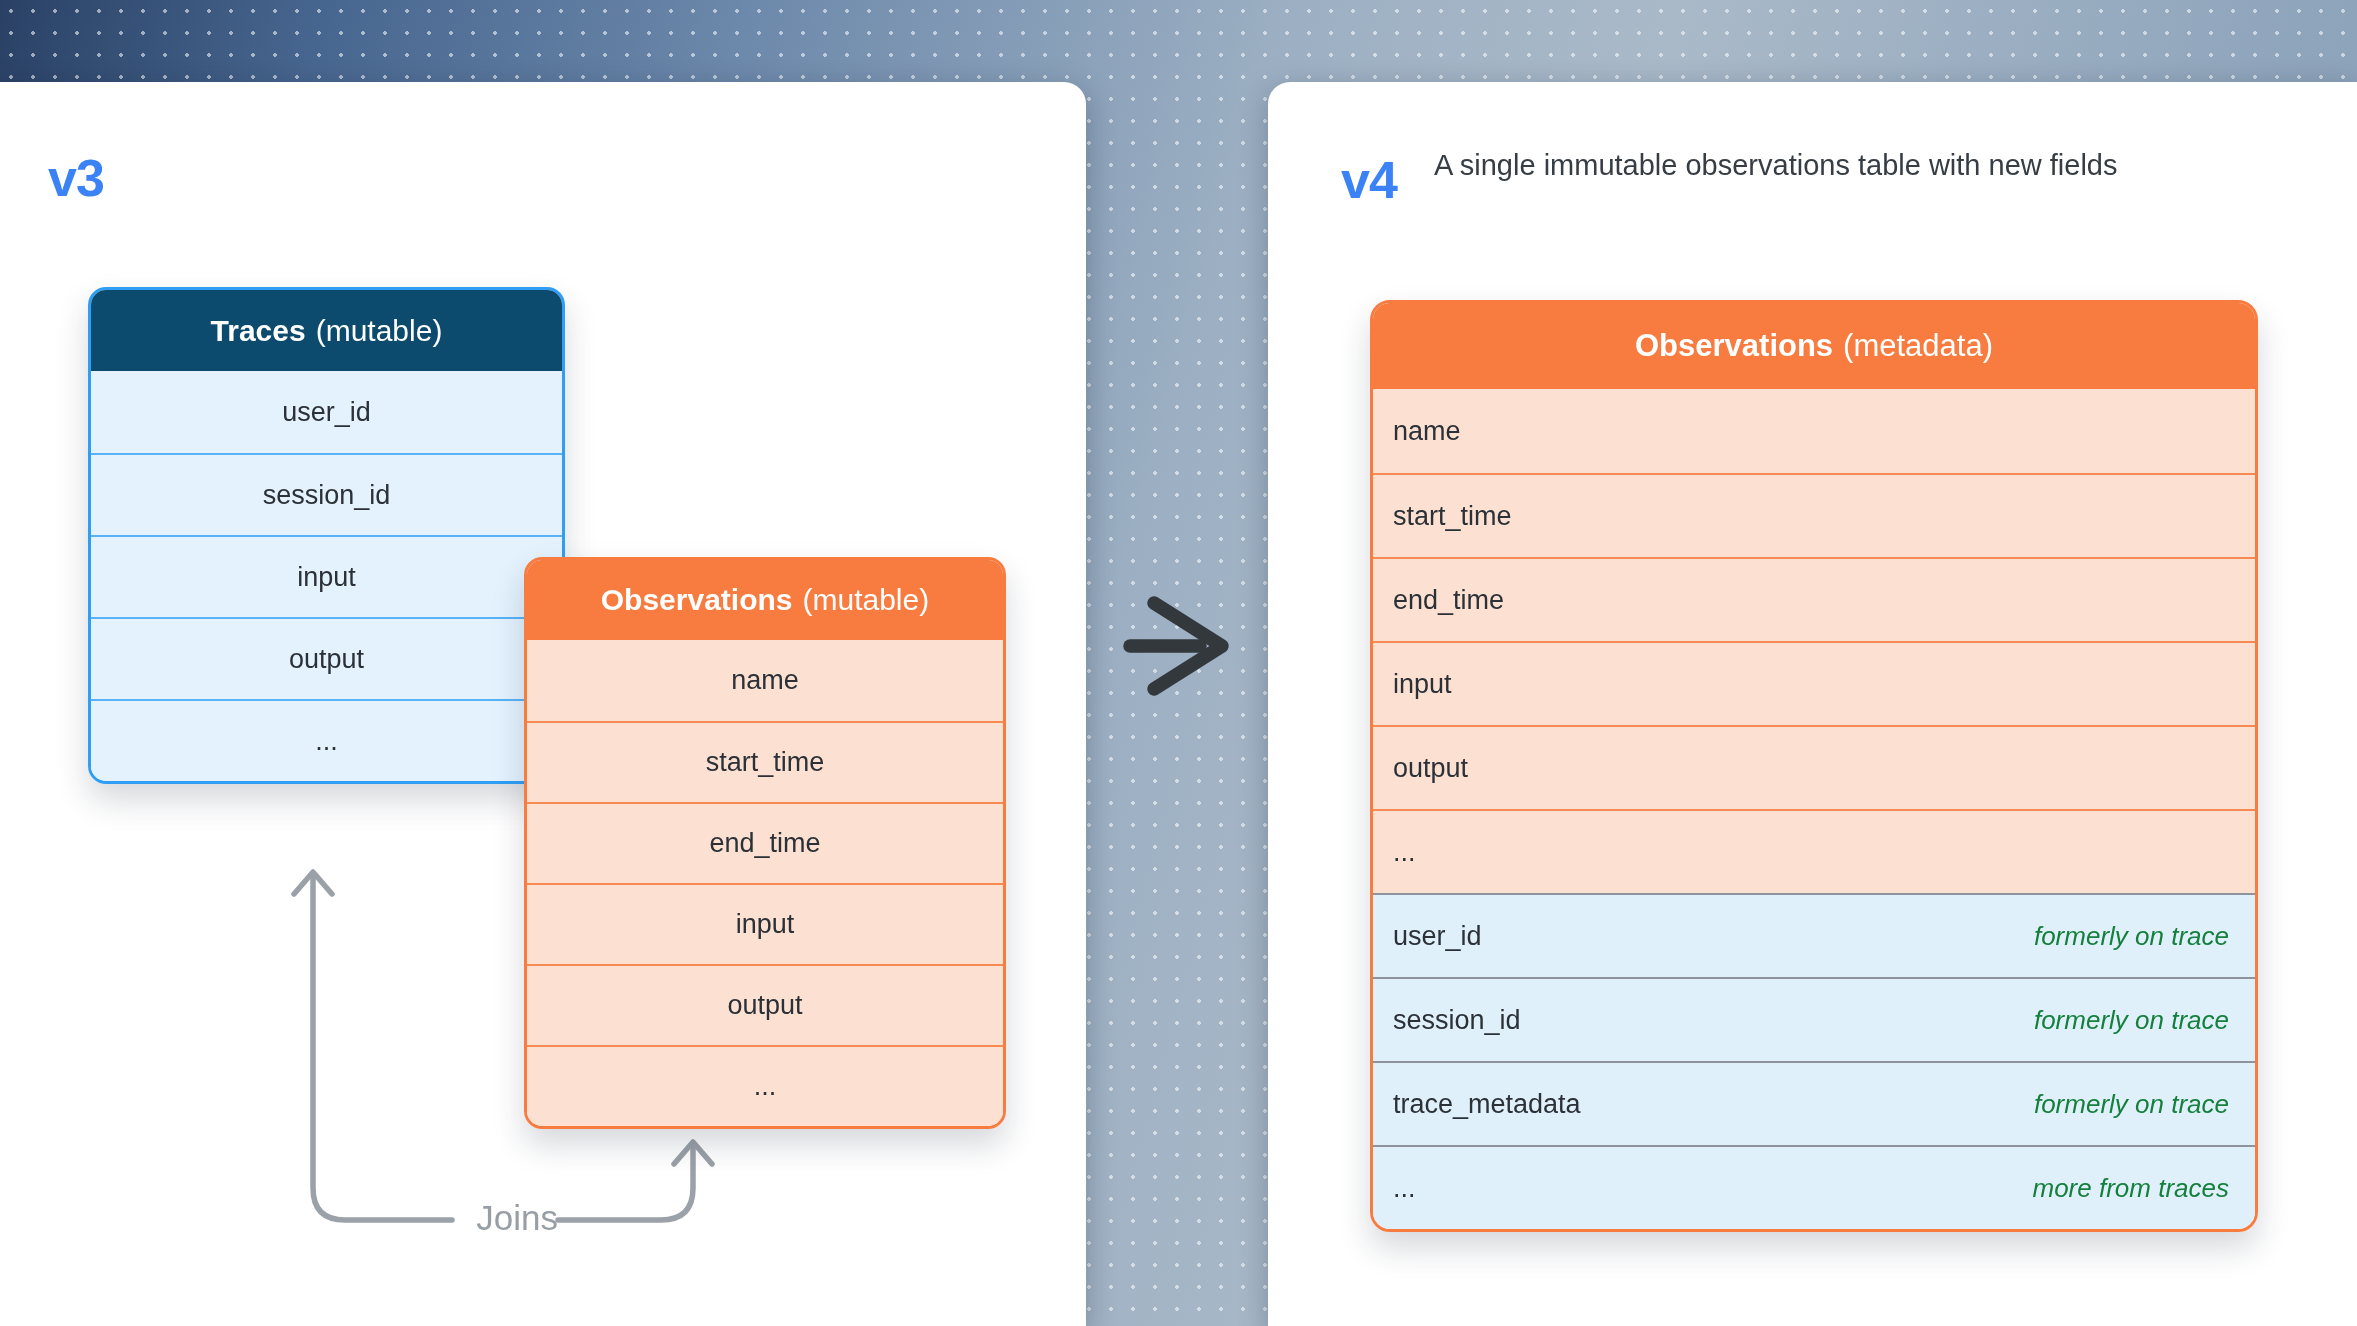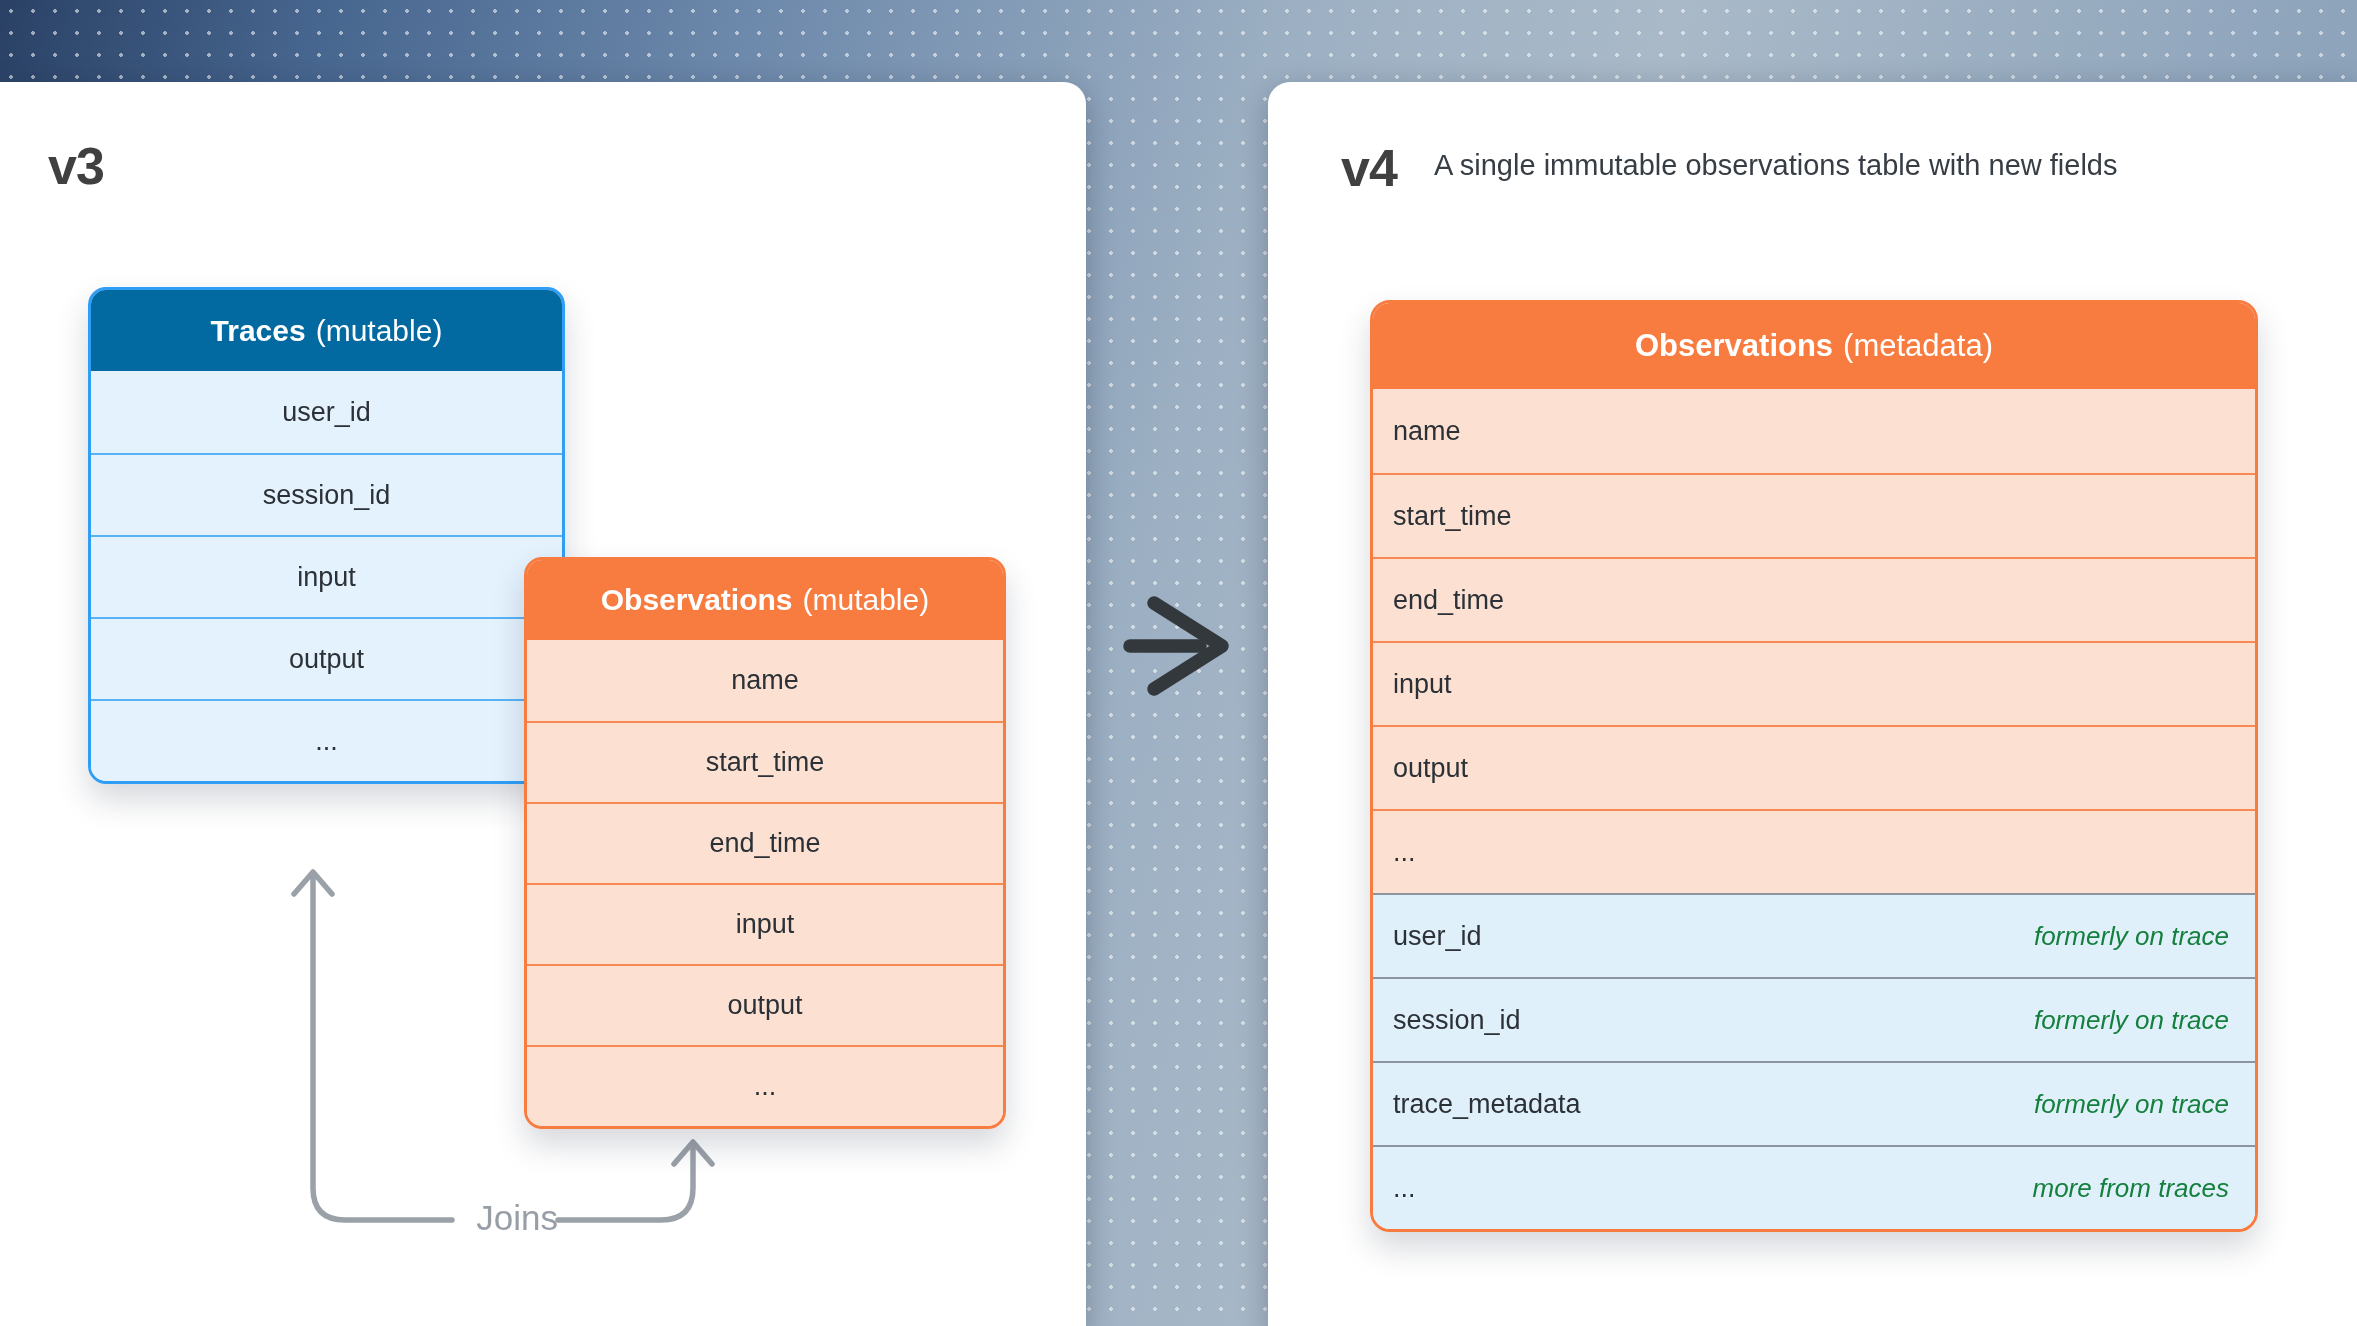--- a/index.html
+++ b/index.html
@@ -16,21 +16,21 @@
 
   .panel {
     position:absolute; top:82px; bottom:-4px; background:#ffffff;
     box-shadow:0 8px 30px rgba(15,23,42,.28);
   }
   .panel.left  { left:0; width:1086px; border-radius:0 22px 0 0; }
   .panel.right { left:1268px; right:0; border-radius:22px 0 0 0; }
 
   .version {
     position:absolute; font-size:52px; line-height:48px; font-weight:700;
-    color:#404040; letter-spacing:-1px;
+    color:#3b82f6; letter-spacing:-1px;margin-top:12px;
   }
   .panel.left  .version { left:48px;  top:60px; }
   .panel.right .version { left:73px;  top:62px; }
 
   .subtitle { position:absolute; font-size:29px; color:#363d44; }
   .panel.left  .subtitle { left:143px; top:84px; line-height:32px; white-space:nowrap; }
   .panel.right .subtitle { left:166px; top:60px; line-height:46px; }
 
   
   .table {
@@ -41,21 +41,21 @@
     display:flex; align-items:center; justify-content:center; gap:10px;
     color:#ffffff; font-size:30px;
   }
   .header .tname { font-weight:700; }
   .header .tsuffix { font-weight:400; }
 
   .row { display:flex; align-items:center; font-size:27px; color:#2c3137; }
 
   
   .table.traces { left:88px; top:205px; width:477px; border:3px solid #2f9ef4; z-index:1; }
-  .traces .header { height:81px; background:#0369a1; }
+  .traces .header { height:81px; background:#0c4a6e; }
   .traces .row { height:82px; background:#e3f2fd; justify-content:center; border-top:2px solid #58b2f6; }
   .traces .row:first-child { border-top:none; }
 
   
   .table.obs-mutable { left:524px; top:475px; width:482px; border:3px solid #f87c40; z-index:2; }
   .obs-mutable .header { height:80px; background:#f87c40; }
   .obs-mutable .row { height:81px; background:#fce1d2; justify-content:center; border-top:2px solid #f78a52; }
   .obs-mutable .row:first-child { border-top:none; }
 
   

